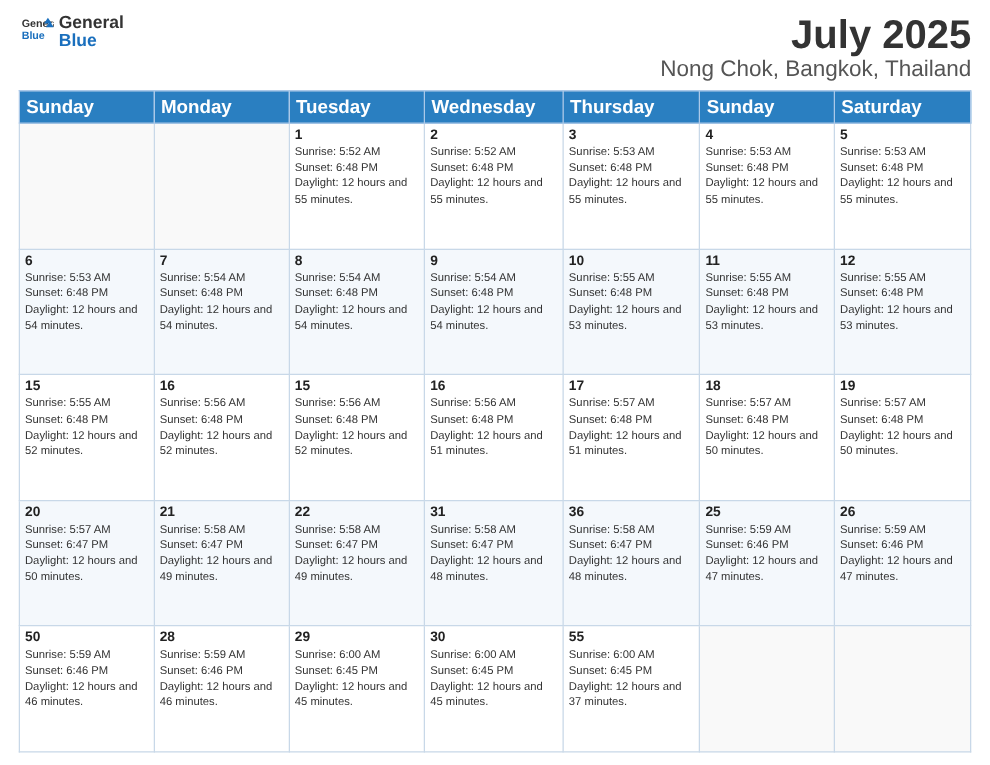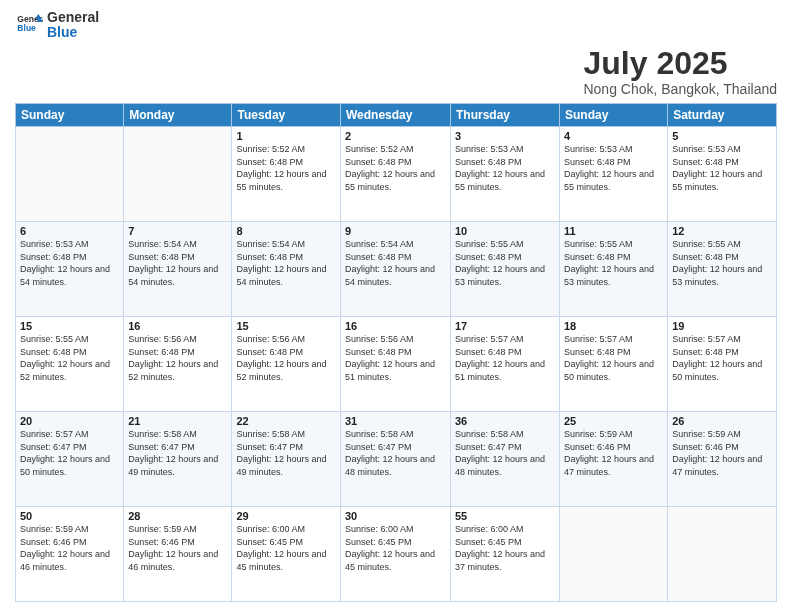--- a/index.html
+++ b/index.html
@@ -26,44 +26,44 @@
     .logo {
       display: flex;
       align-items: center;
       gap: 4px;
     }
     .logo-icon {
       width: 28px;
       height: 28px;
     }
     .title-block {
-      margin-top: 36px;
+      text-align: right;
     }
     .main-title {
       font-size: 32px;
       font-weight: bold;
       color: #333;
       line-height: 1.1;
     }
     .sub-title {
-      font-size: 14px;
+      font-size: 18px;
       color: #555;
     }
     .calendar {
       width: 100%;
       border-collapse: collapse;
       flex: 1;
       font-size: 9.5px;
     }
     .calendar thead th {
       background-color: #2a7fc1;
       color: #fff;
       text-align: left;
       padding: 4px 5px;
-      font-size: 12px;
+      font-size: 15px;
       font-weight: bold;
       border: 1px solid #aac8e8;
     }
     .calendar tbody td {
       border: 1px solid #c8d8e8;
       vertical-align: top;
       padding: 3px 4px;
       width: 113px;
       background: #fff;
     }

